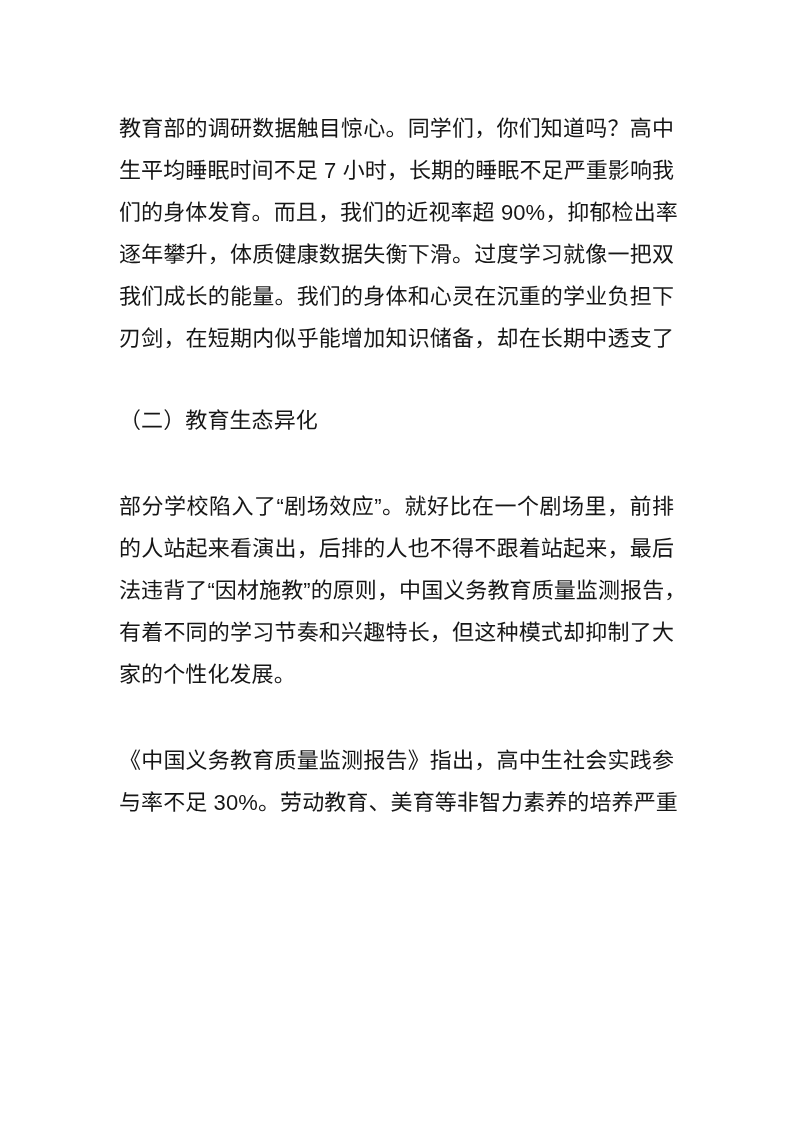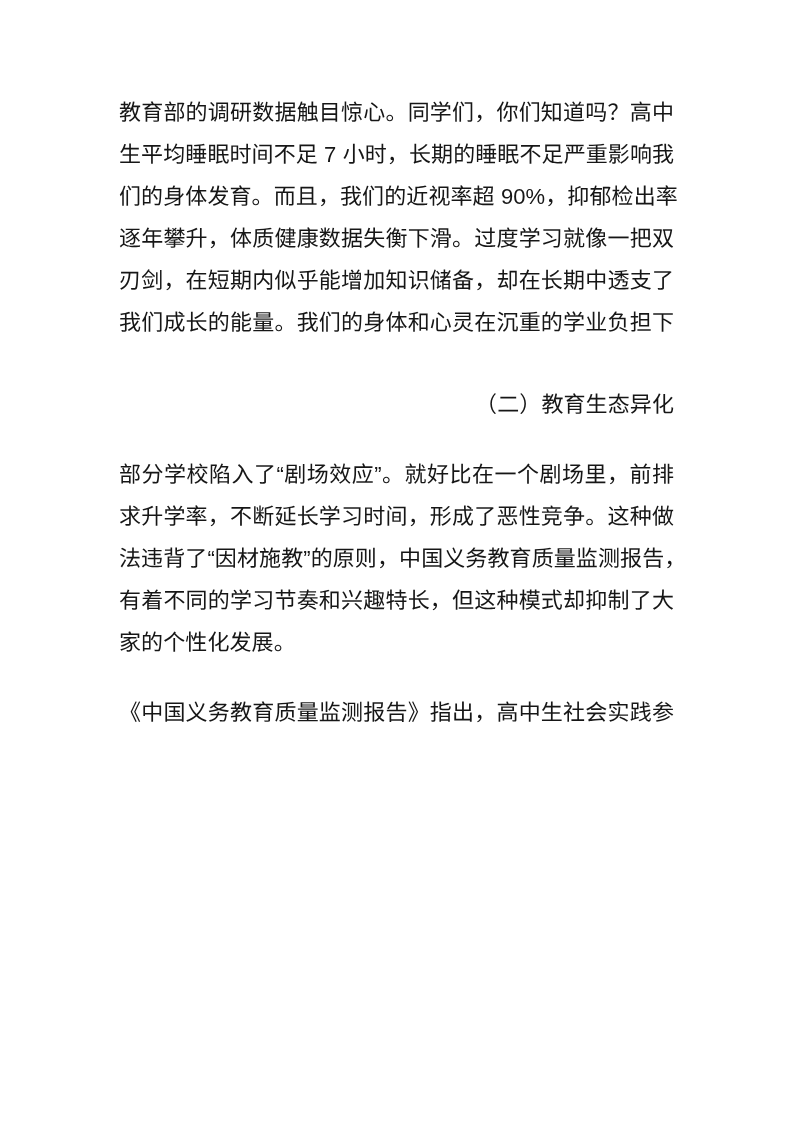--- a/index.html
+++ b/index.html
@@ -10,21 +10,21 @@
   body {
     width: 793px;
     min-height: 1122px;
     overflow: hidden;
   }
   .doc {
     padding: 64px 119px 0 119px;
     color: #161616;
   }
   .para {
-    margin-top: 28px;
+    margin-top: 44px;
   }
   .line {
     display: block;
     font-size: 22px;
     line-height: 42px;
     letter-spacing: 0.1px;
     text-align: justify;
     text-align-last: justify;
     text-justify: inter-character;
     white-space: nowrap;
@@ -33,45 +33,45 @@
   .line.para-end {
     text-align-last: left;
   }
   .heading {
     margin-top: 40px;
     font-size: 22px;
     line-height: 42px;
     font-weight: 400;
     letter-spacing: 0.1px;
     white-space: nowrap;
-    text-align: right;
   }
 </style>
 </head>
 <body style="background: rgb(255, 255, 255);">
 
 <main class="doc" style="color: rgb(22, 22, 22);">
 
   <p class="para">
     <span class="line">教育部的调研数据触目惊心。同学们，你们知道吗？高中</span>
     <span class="line">生平均睡眠时间不足 7 小时，长期的睡眠不足严重影响我</span>
     <span class="line">们的身体发育。而且，我们的近视率超 90%，抑郁检出率</span>
     <span class="line">逐年攀升，体质健康数据失衡下滑。过度学习就像一把双</span>
+    <span class="line">我们成长的能量。我们的身体和心灵在沉重的学业负担下</span>
     <span class="line">刃剑，在短期内似乎能增加知识储备，却在长期中透支了</span>
-    <span class="line">我们成长的能量。我们的身体和心灵在沉重的学业负担下</span>
   </p>
 
   <h3 class="heading">（二）教育生态异化</h3>
 
   <p class="para">
     <span class="line">部分学校陷入了“剧场效应”。就好比在一个剧场里，前排</span>
-    <span class="line">求升学率，不断延长学习时间，形成了恶性竞争。这种做</span>
+    <span class="line">的人站起来看演出，后排的人也不得不跟着站起来，最后</span>
     <span class="line">法违背了“因材施教”的原则，中国义务教育质量监测报告，</span>
     <span class="line">有着不同的学习节奏和兴趣特长，但这种模式却抑制了大</span>
     <span class="line para-end">家的个性化发展。</span>
   </p>
 
 
   <p class="para">
     <span class="line">《中国义务教育质量监测报告》指出，高中生社会实践参</span>
+    <span class="line">与率不足 30%。劳动教育、美育等非智力素养的培养严重</span>
   </p>
 
 </main>
 
 </body></html>

